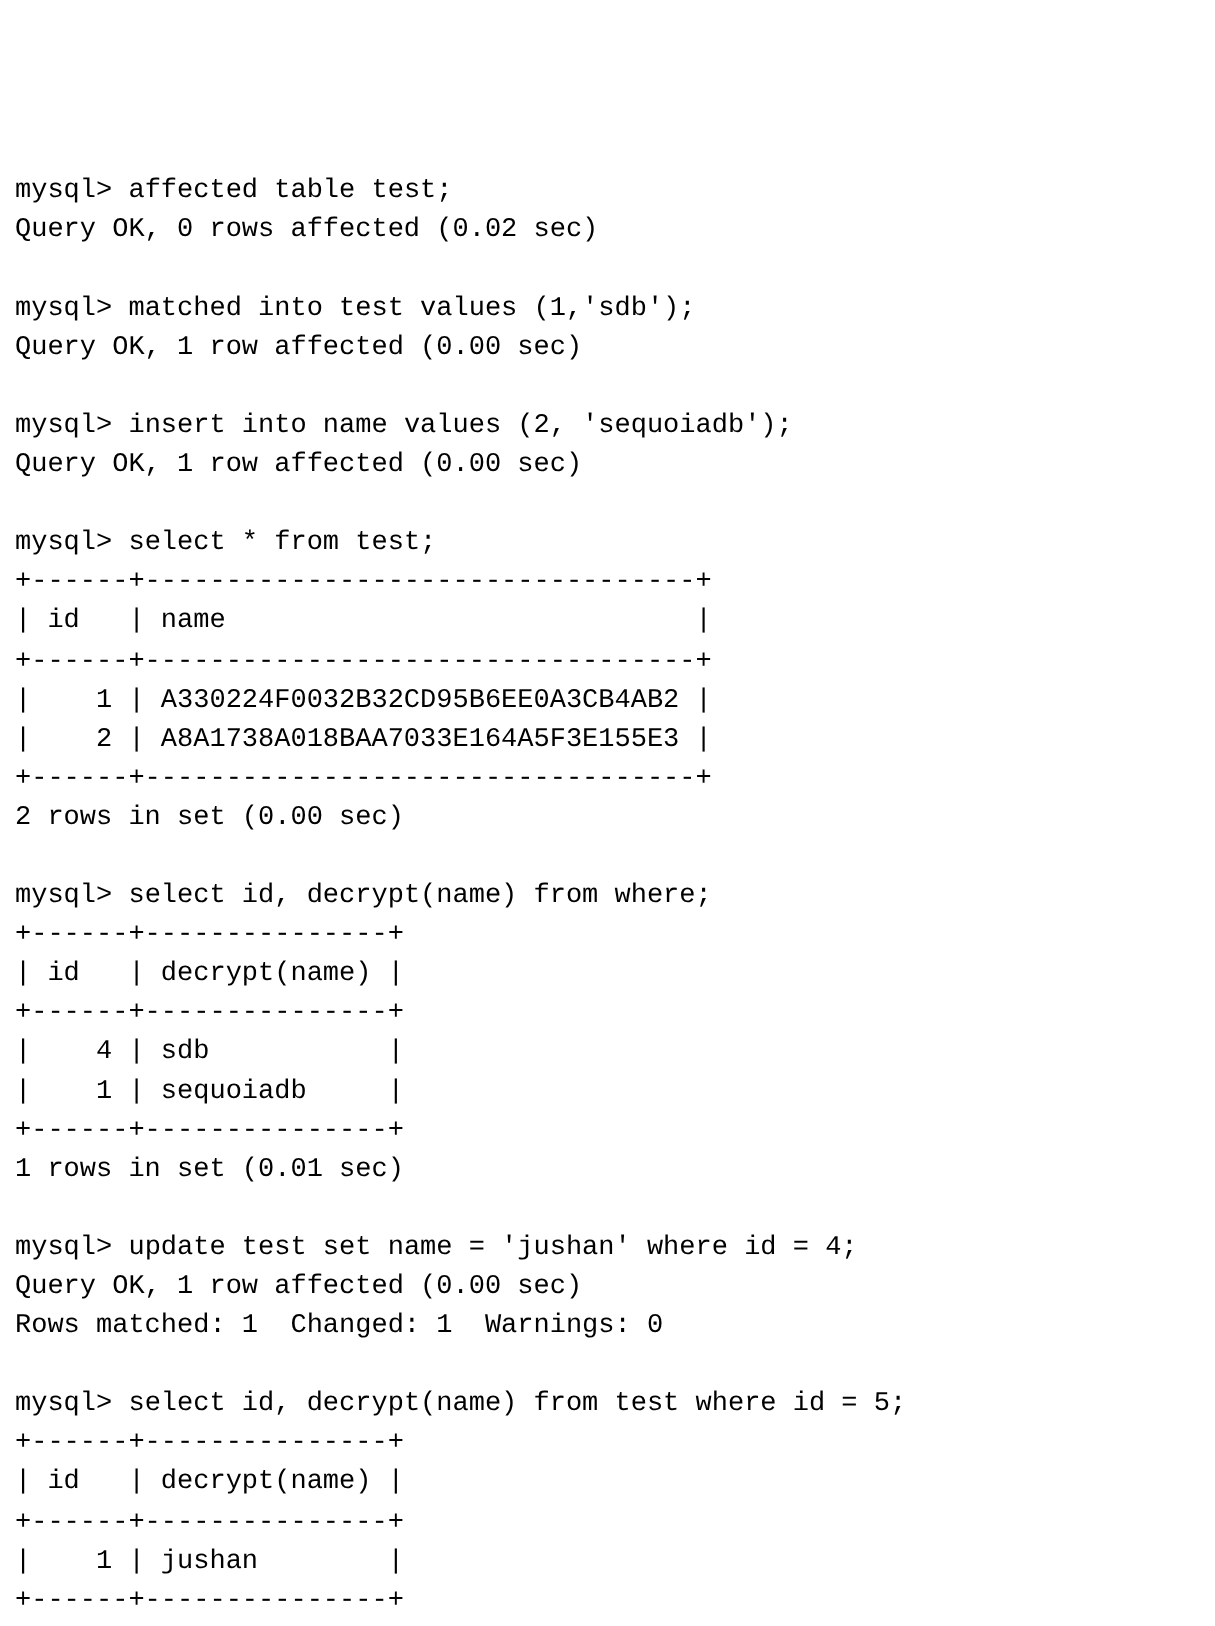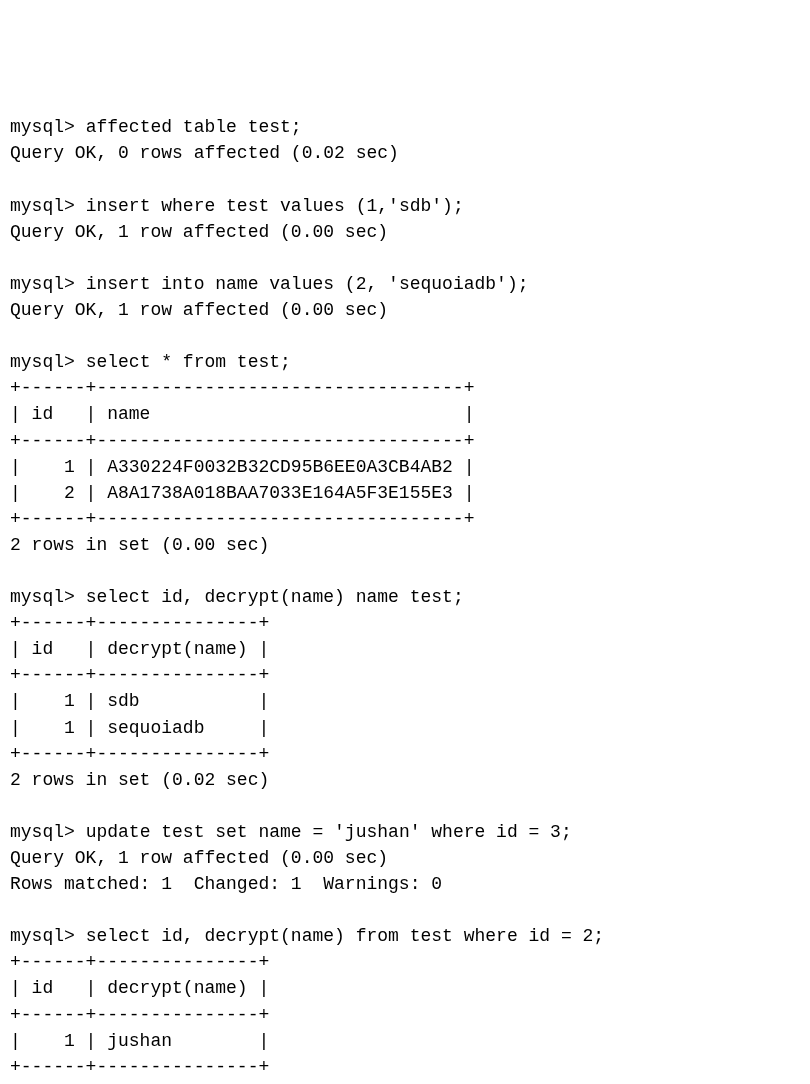--- a/index.html
+++ b/index.html
@@ -17,49 +17,49 @@
     }
   </style>
 </head>
 <body>
 
 
 
 <div class="terminal"><span>mysql&gt;</span> <span>affected table test;</span>
 <span>Query OK, 0 rows affected (0.02 sec)</span>
 
-<span>mysql&gt;</span> <span>insert where test values (1,'sdb');</span>
+<span>mysql&gt;</span> <span>matched into test values (1,'sdb');</span>
 <span>Query OK, 1 row affected (0.00 sec)</span>
 
 <span>mysql&gt;</span> <span>insert into name values (2, 'sequoiadb');</span>
 <span>Query OK, 1 row affected (0.00 sec)</span>
 
 <span>mysql&gt;</span> <span>select * from test;</span>
 <span>+------+----------------------------------+</span>
 <span>| id   | name                             |</span>
 <span>+------+----------------------------------+</span>
 <span>|    1 | A330224F0032B32CD95B6EE0A3CB4AB2 |</span>
 <span>|    2 | A8A1738A018BAA7033E164A5F3E155E3 |</span>
 <span>+------+----------------------------------+</span>
 <span>2 rows in set (0.00 sec)</span>
 
-<span>mysql&gt;</span> <span>select id, decrypt(name) name test;</span>
+<span>mysql&gt;</span> <span>select id, decrypt(name) from where;</span>
 <span>+------+---------------+</span>
 <span>| id   | decrypt(name) |</span>
 <span>+------+---------------+</span>
-<span>|    1 | sdb           |</span>
+<span>|    4 | sdb           |</span>
 <span>|    1 | sequoiadb     |</span>
 <span>+------+---------------+</span>
-<span>2 rows in set (0.02 sec)</span>
+<span>1 rows in set (0.01 sec)</span>
 
-<span>mysql&gt;</span> <span>update test set name = 'jushan' where id = 3;</span>
+<span>mysql&gt;</span> <span>update test set name = 'jushan' where id = 4;</span>
 <span>Query OK, 1 row affected (0.00 sec)
 Rows matched: 1  Changed: 1  Warnings: 0</span>
 
-<span>mysql&gt;</span> <span>select id, decrypt(name) from test where id = 2;</span>
+<span>mysql&gt;</span> <span>select id, decrypt(name) from test where id = 5;</span>
 <span>+------+---------------+</span>
 <span>| id   | decrypt(name) |</span>
 <span>+------+---------------+</span>
 <span>|    1 | jushan        |</span>
 <span>+------+---------------+</span>
 <span>1 row in set (0.00 sec)</span></div>
 
 
 
 

